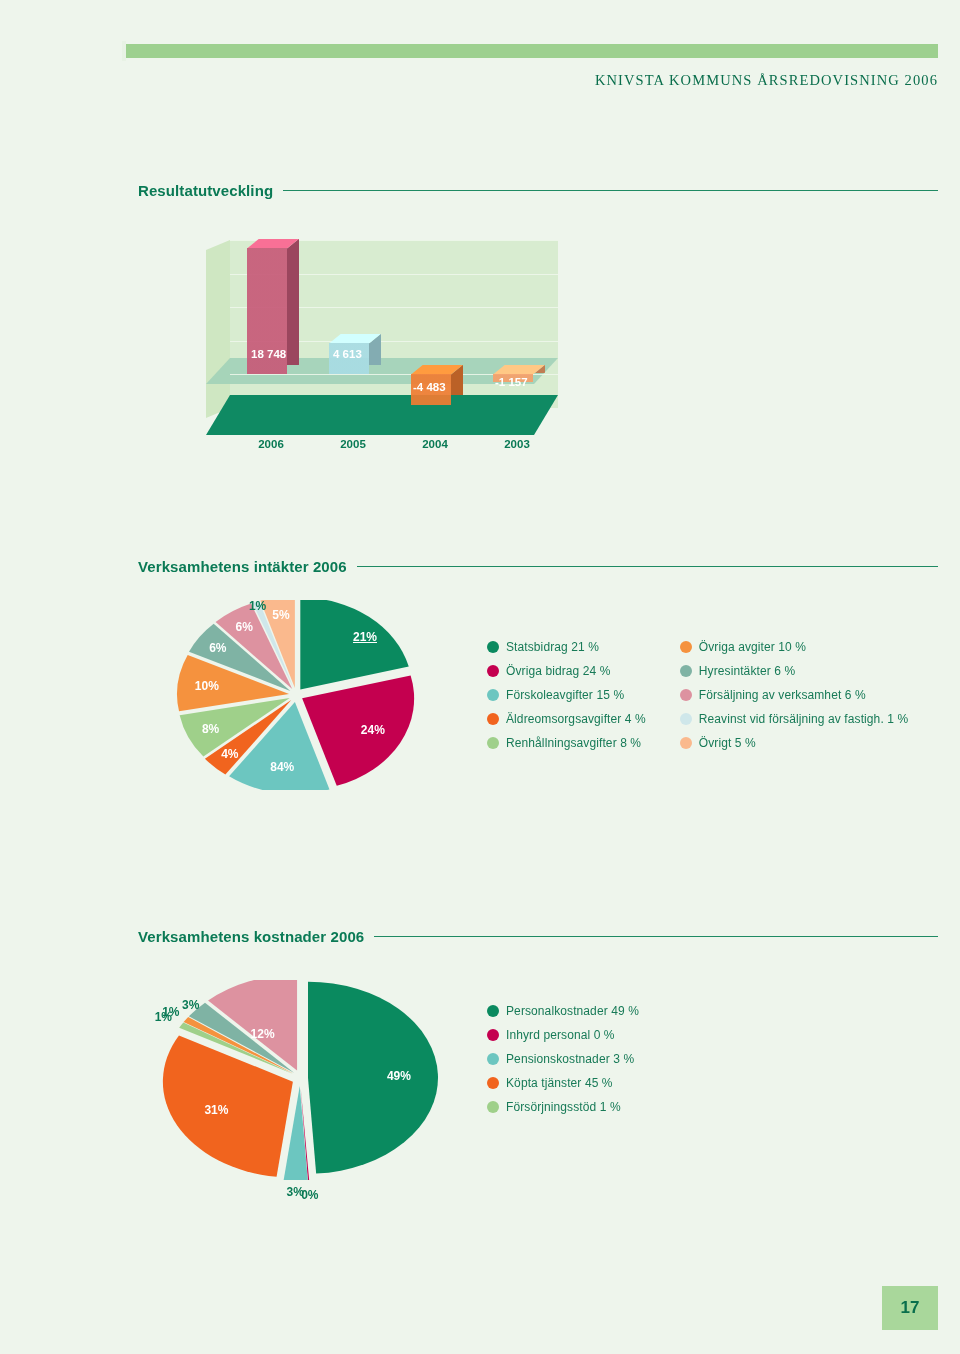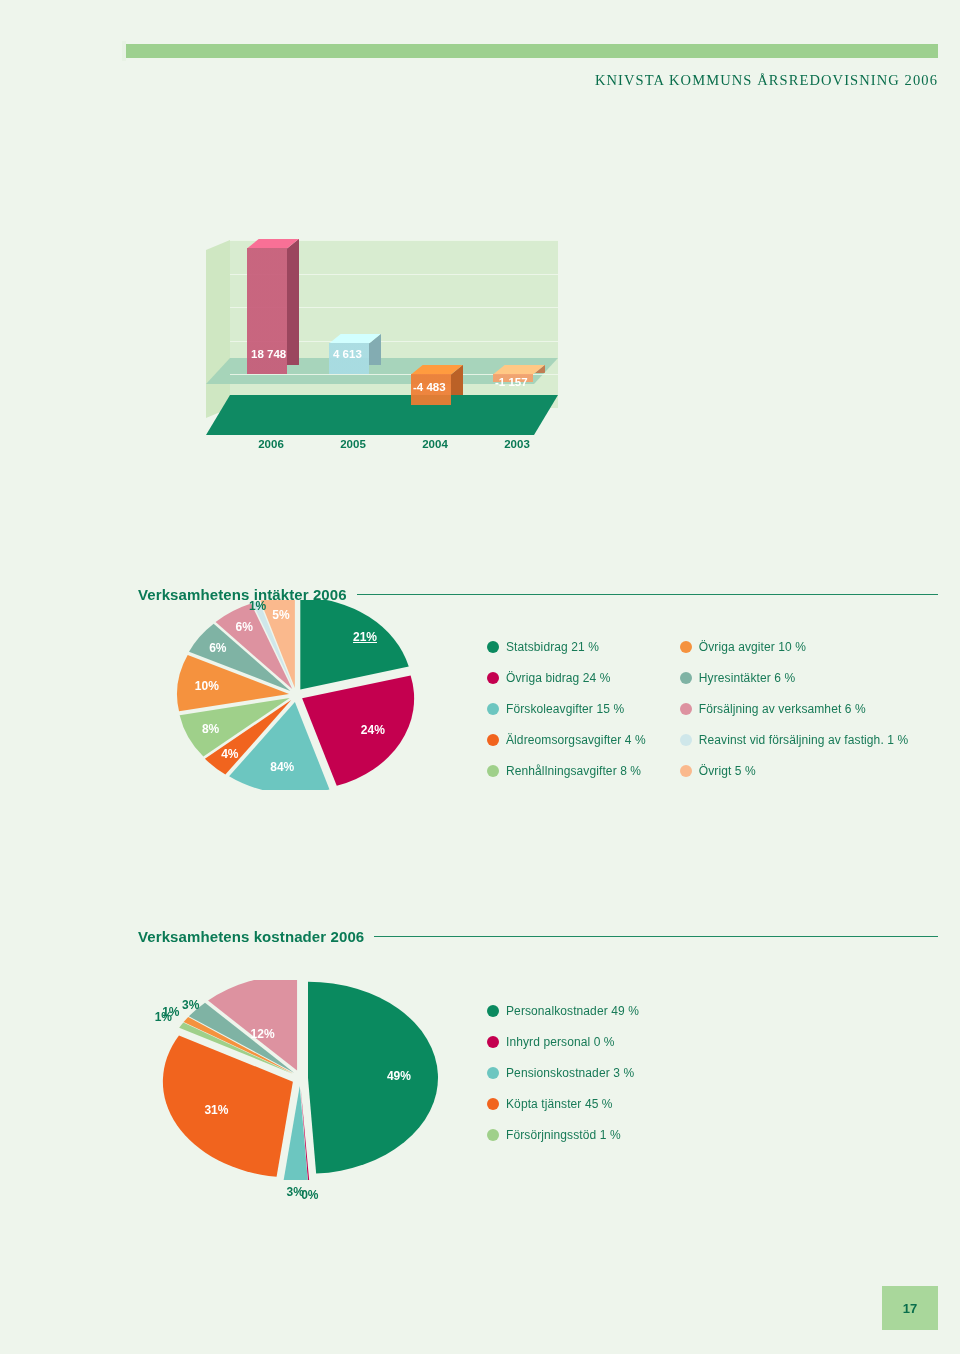--- a/index.html
+++ b/index.html
@@ -85,40 +85,44 @@
   
   .pieblock{position:absolute;}
   .pie-svg{position:absolute;left:0;top:0;}
   .pie-lbl{
     position:absolute;font-size:12px;font-weight:bold;white-space:nowrap;
     transform:translate(-50%,-50%);
   }
 
   
   .legend{position:absolute;display:flex;gap:34px;}
-  .legend-col{display:flex;flex-direction:column;gap:17px;}
+  .legend-col{display:flex;flex-direction:column;gap:10px;}
   .legend-item{display:flex;align-items:center;gap:7px;}
   .legend-dot{width:12px;height:12px;border-radius:50%;flex:0 0 auto;}
   .legend-text{font-size:12px;color:#177a57;white-space:nowrap;letter-spacing:.1px;}
 
   
   .pagenum{
     position:absolute;right:22px;bottom:24px;width:56px;height:44px;
     background:#a9d79b;display:flex;align-items:center;justify-content:center;
   }
-  .pagenum span{font-size:13px;font-weight:bold;color:#0a6e4c;}
+  .pagenum span{font-size:17px;font-weight:bold;color:#0a6e4c;}
 </style>
 </head>
 <body>
 
 <div class="page">
 
   <div class="header-bar"></div>
   <div class="header-title">KNIVSTA KOMMUNS ÅRSREDOVISNING 2006</div>
 
+  <div class="section-head" style="left:138px;top:182px;">
+    <span class="txt">Resultatutveckling</span>
+    <span class="rule"></span>
+  </div>
 
   <div class="barchart" id="barchart">
     <div class="bc-plot" id="bc-plot">
       <div class="bc-sidewall"></div>
       <div class="bc-backwall"></div>
       <div class="bc-zeroplane"></div>
       <div class="bc-floor"></div>
     <div class="gridline" style="top: 0px;"></div>
         <div class="gridline" style="top: 33.6px;"></div>
         <div class="gridline" style="top: 67.2px;"></div>
@@ -150,21 +154,21 @@
         </div>
       </div>
     <div class="xlabels" id="bc-xlabels">
         <span style="left: 35px; width: 60px;">2006</span>
         <span style="left: 117px; width: 60px;">2005</span>
         <span style="left: 199px; width: 60px;">2004</span>
         <span style="left: 281px; width: 60px;">2003</span>
       </div>
   </div>
 
-  <div class="section-head" style="left:138px;top:586px;">
+  <div class="section-head" style="left:138px;top:558px;">
     <span class="txt">Verksamhetens intäkter 2006</span>
     <span class="rule"></span>
   </div>
 
   <div class="pieblock" id="pie-income" style="left:146px;top:600px;width:300px;height:190px;">
       <svg width="300" height="190" class="pie-svg">
         <path d="M 154.29034937557083 89.46891491337017 L 154.29034937557083 -2.5310850866298296 A 112 92 0 0 1 262.7716634219775 66.58944529420351 Z" fill="#0a8a5f"></path>
         <path d="M 156.13414676030703 98.372275718712 L 264.6154608067137 75.49280609954535 A 112 92 0 0 1 190.74405013030116 185.86947521786612 Z" fill="#c4004f"></path>
         <path d="M 148.90495874471839 101.91381838416596 L 183.5148621147125 189.41101788332008 A 112 92 0 0 1 83.07301048796141 176.34338186666113 Z" fill="#6cc6c0"></path>
         <path d="M 145.2081702584992 100.10278039194988 L 79.37622200174222 174.53234387444505 A 112 92 0 0 1 58.91068706761085 158.7457874488294 Z" fill="#f1641e"></path>

